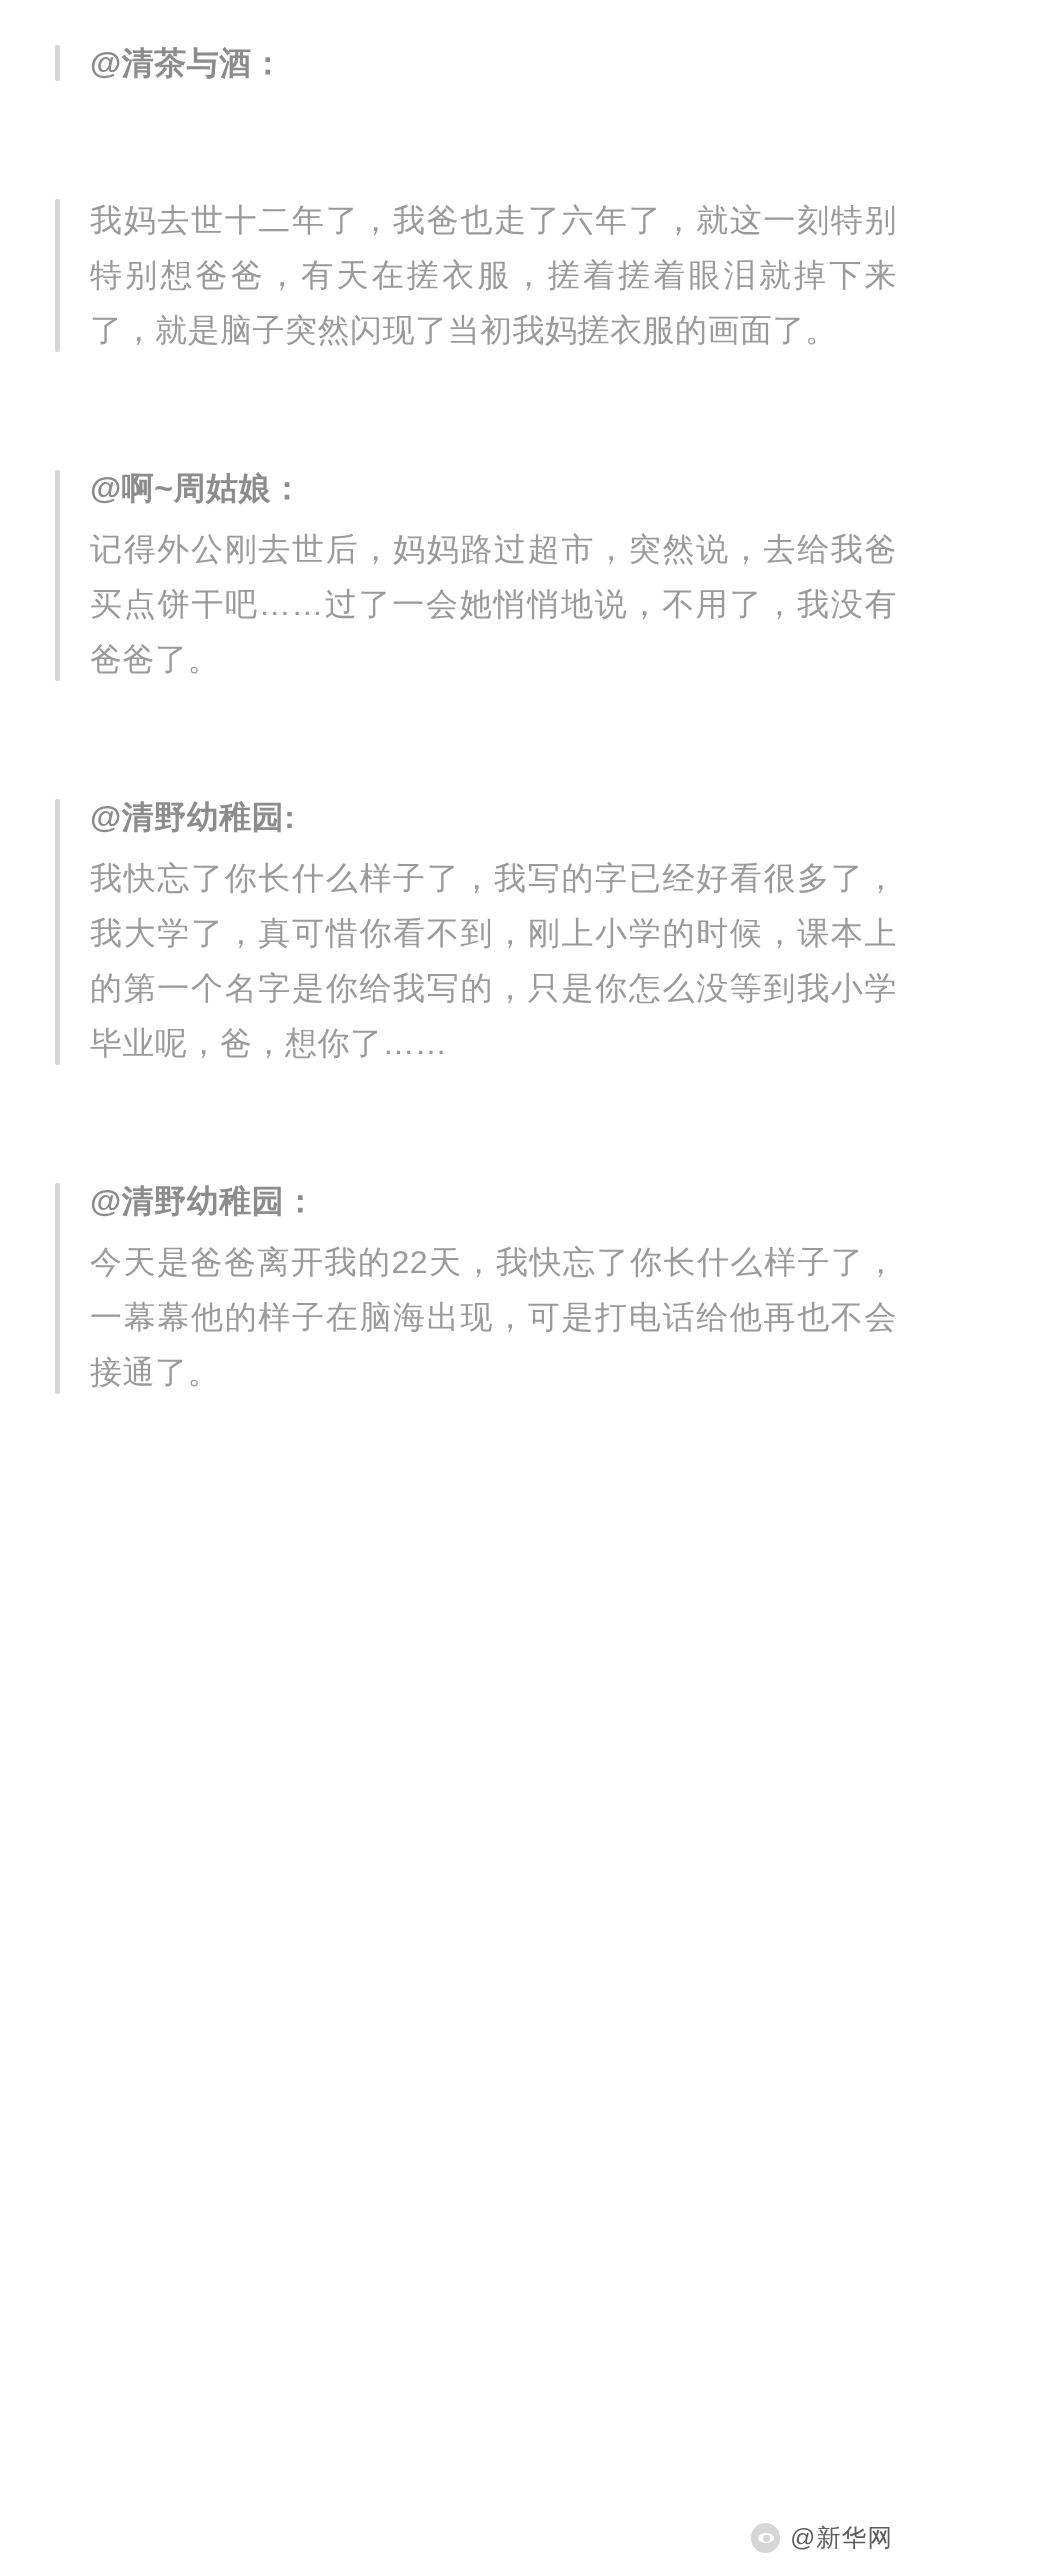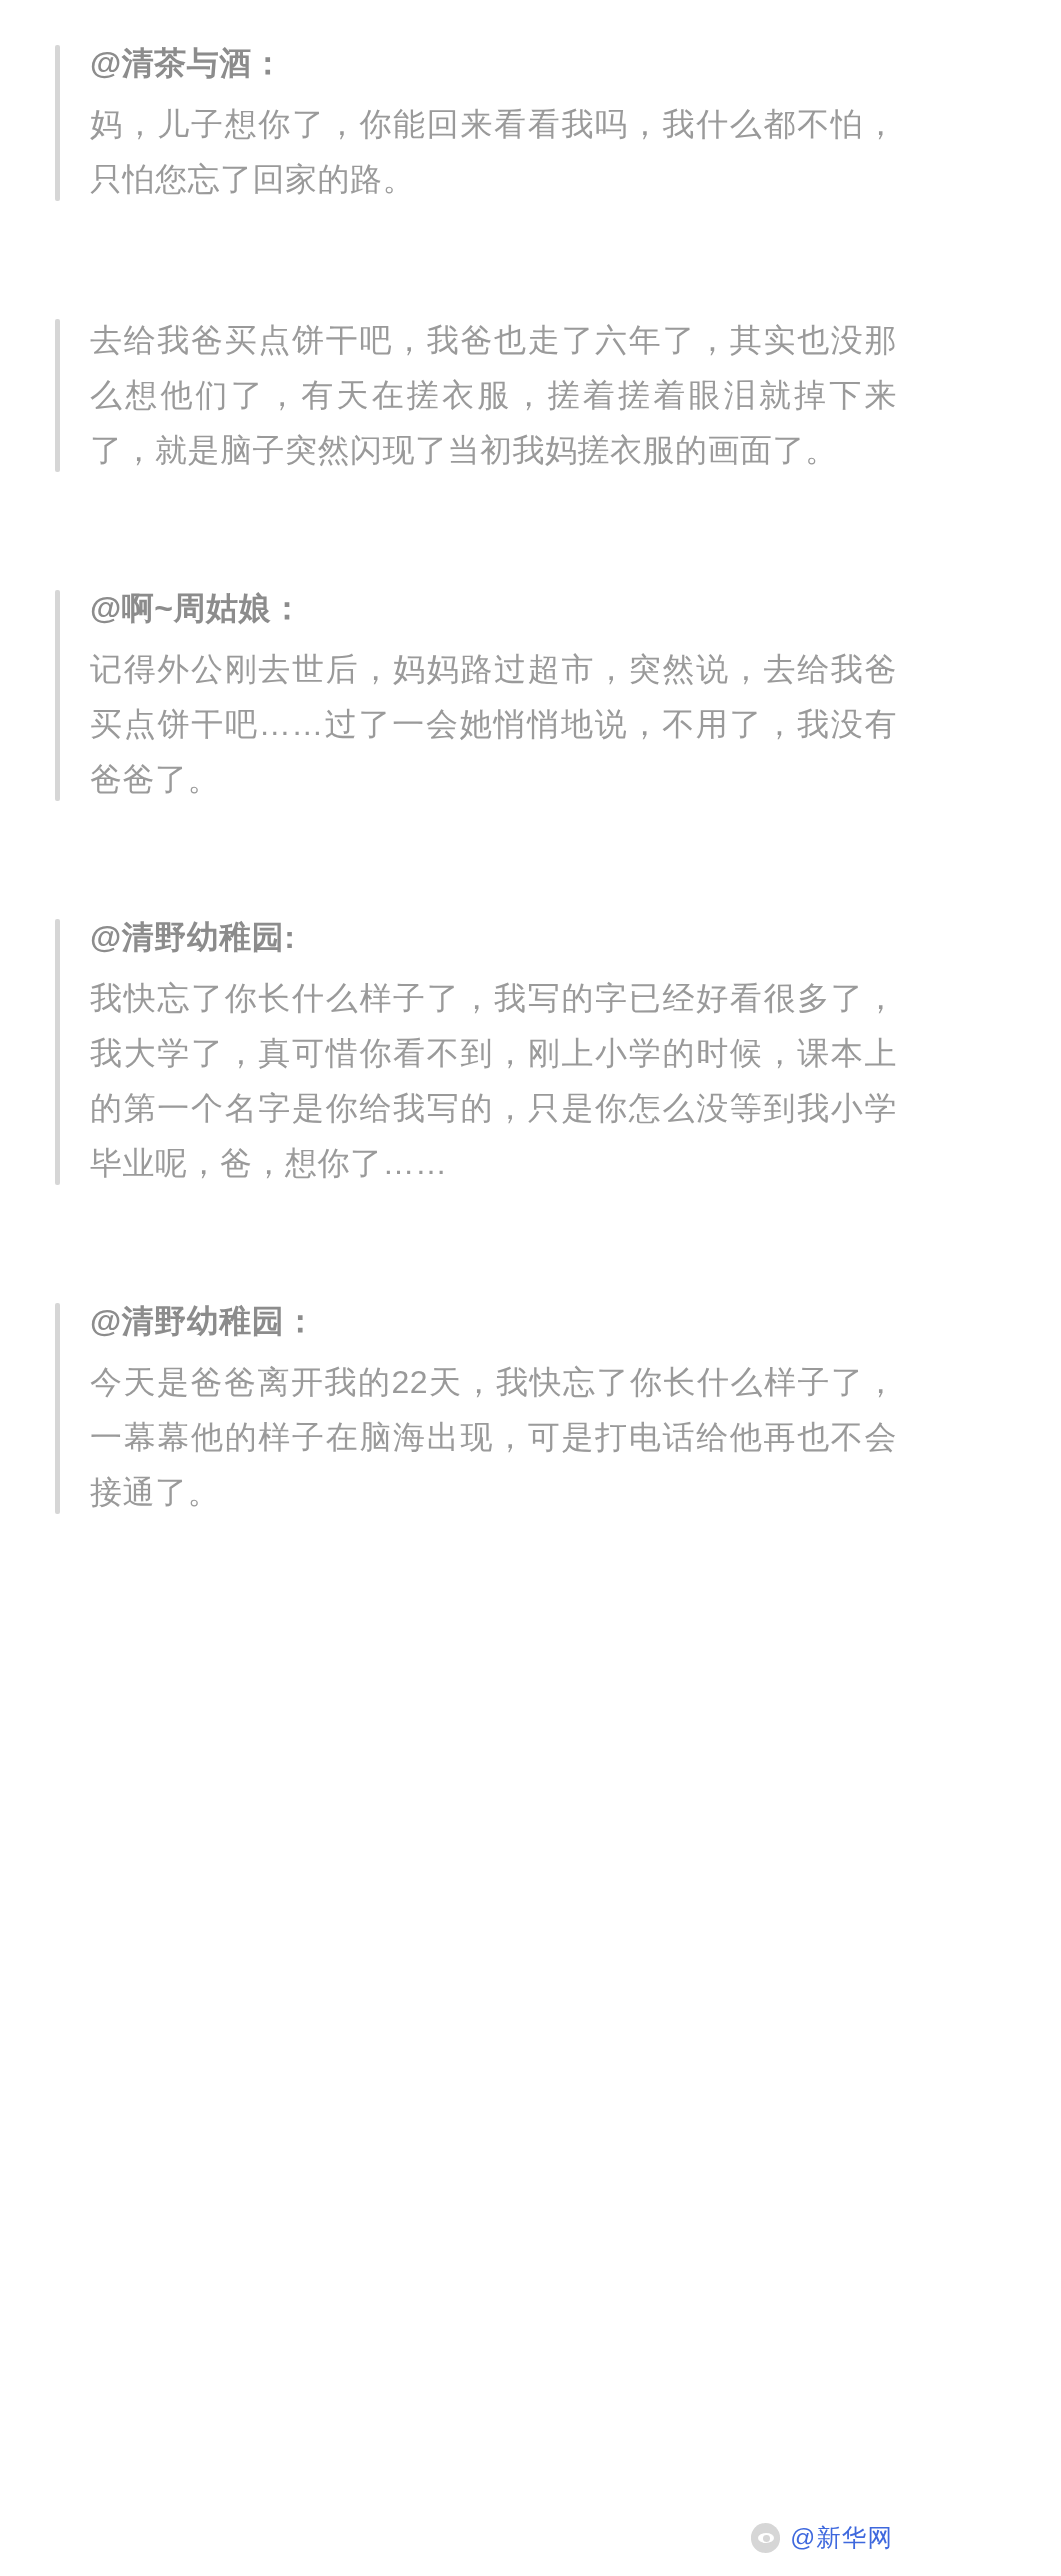--- a/index.html
+++ b/index.html
@@ -87,39 +87,38 @@
     position: absolute;
     left: 11.8px;
     top: 11.8px;
     width: 6.9px;
     height: 6.9px;
     border-radius: 50%;
     background: #cfcfcf;
   }
   .wm-text {
     font-size: 24.6px;
-    color: #1d4ed8;
+    color: #404040;
     letter-spacing: 1px;
   }
 </style>
 </head>
 <body>
 
 <div class="page">
 
   <div class="comment">
     <div class="bar"></div>
     <div class="author">@清茶与酒：</div>
-    <div class="body">妈，儿子想你了，你能回来看看我吗，我什么都不怕，只怕您忘了回家的路。</div>
   </div>
 
 
   <div class="comment">
     <div class="bar"></div>
-    <div class="body">去给我爸买点饼干吧，我爸也走了六年了，其实也没那么想他们了，有天在搓衣服，搓着搓着眼泪就掉下来了，就是脑子突然闪现了当初我妈搓衣服的画面了。</div>
+    <div class="body">我妈去世十二年了，我爸也走了六年了，就这一刻特别特别想爸爸，有天在搓衣服，搓着搓着眼泪就掉下来了，就是脑子突然闪现了当初我妈搓衣服的画面了。</div>
   </div>
 
   <div class="comment">
     <div class="bar"></div>
     <div class="author">@啊~周姑娘：</div>
     <div class="body">记得外公刚去世后，妈妈路过超市，突然说，去给我爸买点饼干吧……过了一会她悄悄地说，不用了，我没有爸爸了。</div>
   </div>
 
   <div class="comment">
     <div class="bar"></div>

